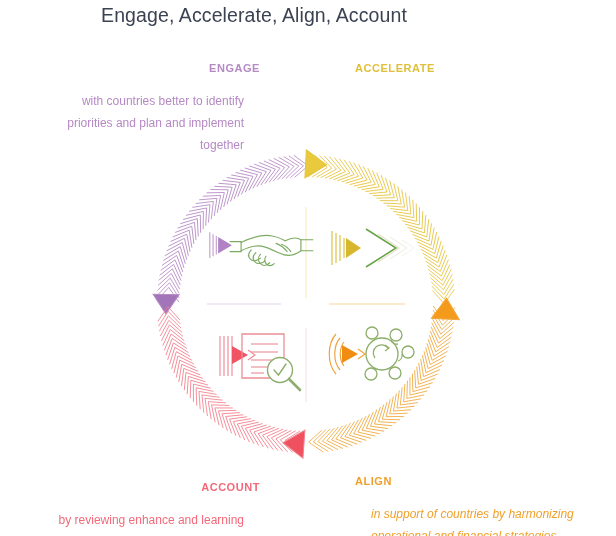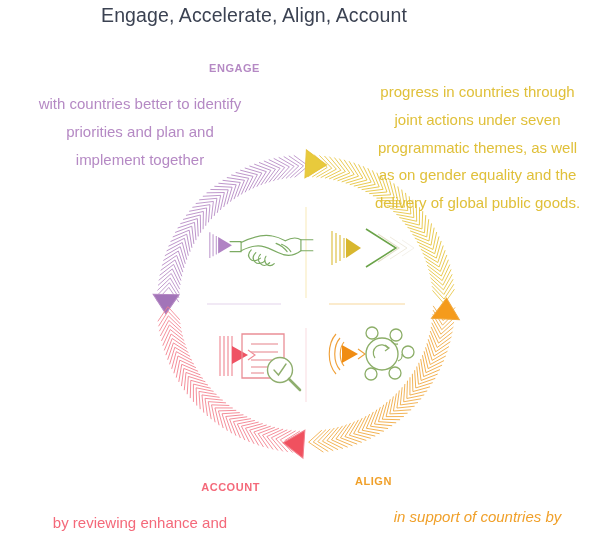--- a/index.html
+++ b/index.html
@@ -32,25 +32,24 @@
   
   .block { position: absolute; }
   .block .heading {
     font-size: 11px;
     font-weight: bold;
     letter-spacing: .55px;
     margin: 0 0 7px 0;
     line-height: 1.1;
   }
   .block .body {
-    font-size: 15px;
+    font-size: 12px;
     line-height: 1.85;
     margin: 16px;
     font-weight: 400;
-    text-align: center;
   }
 
   
   #block-engage {
     left: 20px; top: 62px; width: 240px; text-align: right;
   }
   
   #block-accelerate {
     left: 355px; top: 62px; width: 245px; text-align: left;
   }
@@ -400,21 +399,21 @@
     </g>
   </svg>
 </div>
 
 <div class="block" id="block-engage">
   <div class="heading" style="color: rgb(181, 137, 196);">ENGAGE</div>
   <div class="body" style="color: rgb(181, 137, 196);">with countries better to identify priorities and plan and implement together</div>
 </div>
 
 <div class="block" id="block-accelerate">
-  <div class="body" style="color: rgb(224, 192, 58);">progress in countries through joint actions under seven programmatic themes, as well as on gender equality and the delivery of global public goods.</div>
+  <div class="heading" style="color: rgb(224, 192, 58);">ACCELERATE</div>
 </div>
 
 <div class="block" id="block-align">
   <div class="heading" style="color: rgb(240, 160, 42);">ALIGN</div>
   <div class="body" style="color: rgb(240, 160, 42); font-style: italic;">in support of countries by harmonizing operational and financial strategies, policies and approaches.</div>
 </div>
 
 <div class="block" id="block-account">
   <div class="heading" style="color: rgb(244, 105, 122);">ACCOUNT</div>
   <div class="body" style="color: rgb(244, 105, 122);">by reviewing enhance and learning together to enhance shared accountability.</div>

